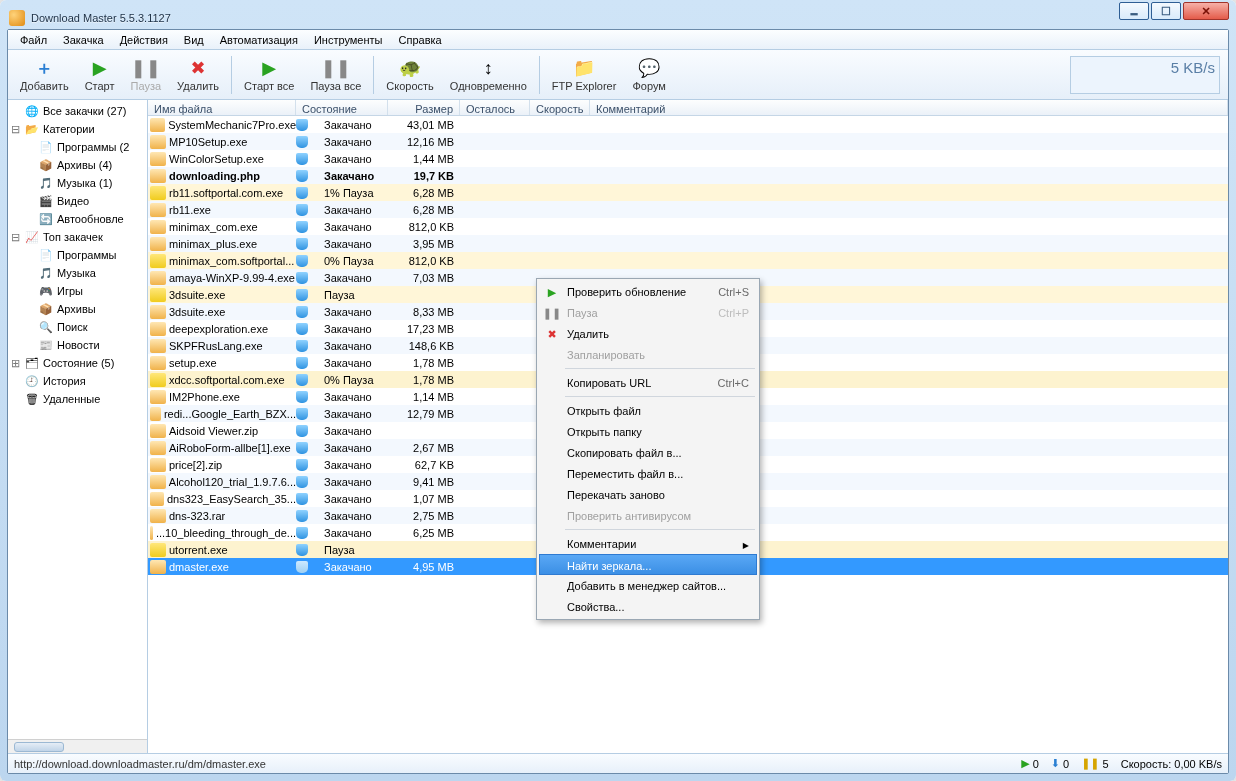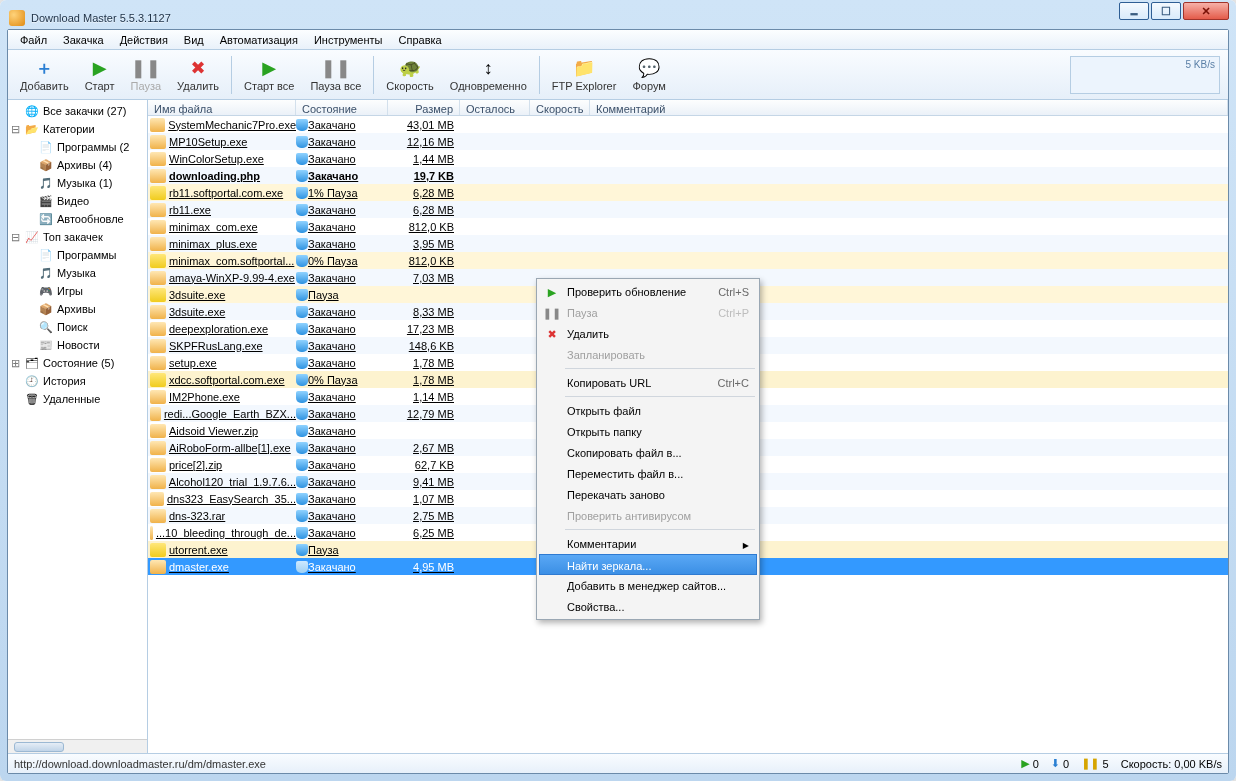--- a/index.html
+++ b/index.html
@@ -24,51 +24,51 @@
 .menubar span { padding: 3px 8px; cursor:default; }
 
 
 .toolbar { height: 50px; display:flex; align-items:center; padding:0 4px; background:linear-gradient(#f9fcff,#e6eff9); border-bottom:1px solid #b5cde3;}
 .toolbtn { display:flex; flex-direction:column; align-items:center; padding:3px 6px; margin:0 1px; cursor:default; border:1px solid transparent; border-radius:3px;}
 .toolbtn .ico { width:22px; height:22px; display:flex; align-items:center; justify-content:center; font-size:18px;}
 .toolbtn .lbl { margin-top:1px; color:#333;}
 .toolbtn.disabled .lbl { color:#aaa; }
 .toolsep { width:1px; height:38px; background:#b5cde3; margin:0 4px;}
 .speedbox { margin-left:auto; width:150px; height:38px; margin-right:4px; background:#ecf4fd; border:1px solid #b5cde3; position:relative;}
-.speedbox span { position:absolute; right:4px; top:2px; font-size:10px; color:#5a7fa6;}
+.speedbox span { position:absolute; right:4px; top:2px; font-size:15px; color:#5a7fa6;}
 
 
 .bodyrow { flex:1; display:flex; overflow:hidden; }
 .tree { width: 140px; border-right:1px solid #b5cde3; background:#fff; overflow:auto; padding-top:2px;}
 .tree-item { display:flex; align-items:center; padding:1px 2px; white-space:nowrap; cursor:default;}
 .tree .twisty { width:11px; text-align:center; color:#7a7a7a;}
 .tree .tico { width:16px; height:16px; margin:0 3px; display:inline-flex; align-items:center; justify-content:center;}
 .tree-scroll { height:14px; border-top:1px solid #d0d0d0; background:#f0f0f0; display:flex; align-items:center;}
 .tree-scroll .thumb{ width:50px; height:10px; margin-left:6px; background:linear-gradient(#e5edf6,#c0d4e8); border:1px solid #9bb8d3; border-radius:3px;}
 
 
 .listwrap { flex:1; display:flex; flex-direction:column; background:#fff;}
 .listhead { height:16px; display:flex; border-bottom:1px solid #c5d6e6; background:linear-gradient(#fdfefe,#ebf1f8);}
 .listhead div { border-right:1px solid #d3e0ec; padding:3px 6px; color:#3b506a; cursor:default;}
 .col-name { width:148px;}
 .col-state { width:92px;}
 .col-size { width:72px; text-align:right;}
 .col-left { width:70px;}
 .col-speed { width:60px;}
 .col-comment { flex:1;}
-.listbody { flex:1; overflow:hidden; position:relative;text-decoration:underline;}
+.listbody { flex:1; overflow:hidden; position:relative;}
 .row { height:17px; display:flex; align-items:center; padding-left:2px;}
 .row:nth-child(even){ background:#f3f8fe;}
 .row:nth-child(odd){ background:#ffffff;}
 .row.paused-row { background:#fff6d8;}
 .row.paused-row:nth-child(even){ background:#fdf3cf;}
 .row.selected { background:#3399ff !important; color:#fff;}
 .row.bold { font-weight:bold;}
 .cell-name { width:146px; display:flex; align-items:center; overflow:hidden; text-overflow:ellipsis; white-space:nowrap;}
-.cell-state { width:92px; display:flex; align-items:center; gap:0;}
+.cell-state { width:92px; display:flex; align-items:center; gap:16px;}
 .cell-size { width:72px; text-align:right; padding-right:6px;}
 .cell-left { width:70px;}
 .cell-speed { width:60px;}
 .cell-comment { flex:1;}
 .fico { width:16px; height:14px; margin-right:3px; background:linear-gradient(#ffe7b3,#f0b24a); border-radius:2px; position:relative;}
 .fico.paused { background:linear-gradient(#ffe77a,#f0cc1e);}
 .shield { width:12px; height:12px; border-radius:2px 2px 5px 5px; background:linear-gradient(#8fd2ff,#2f93e1); position:relative;}
 .row.selected .shield { background:linear-gradient(#cde9ff,#9fd0f3);}
 
 

